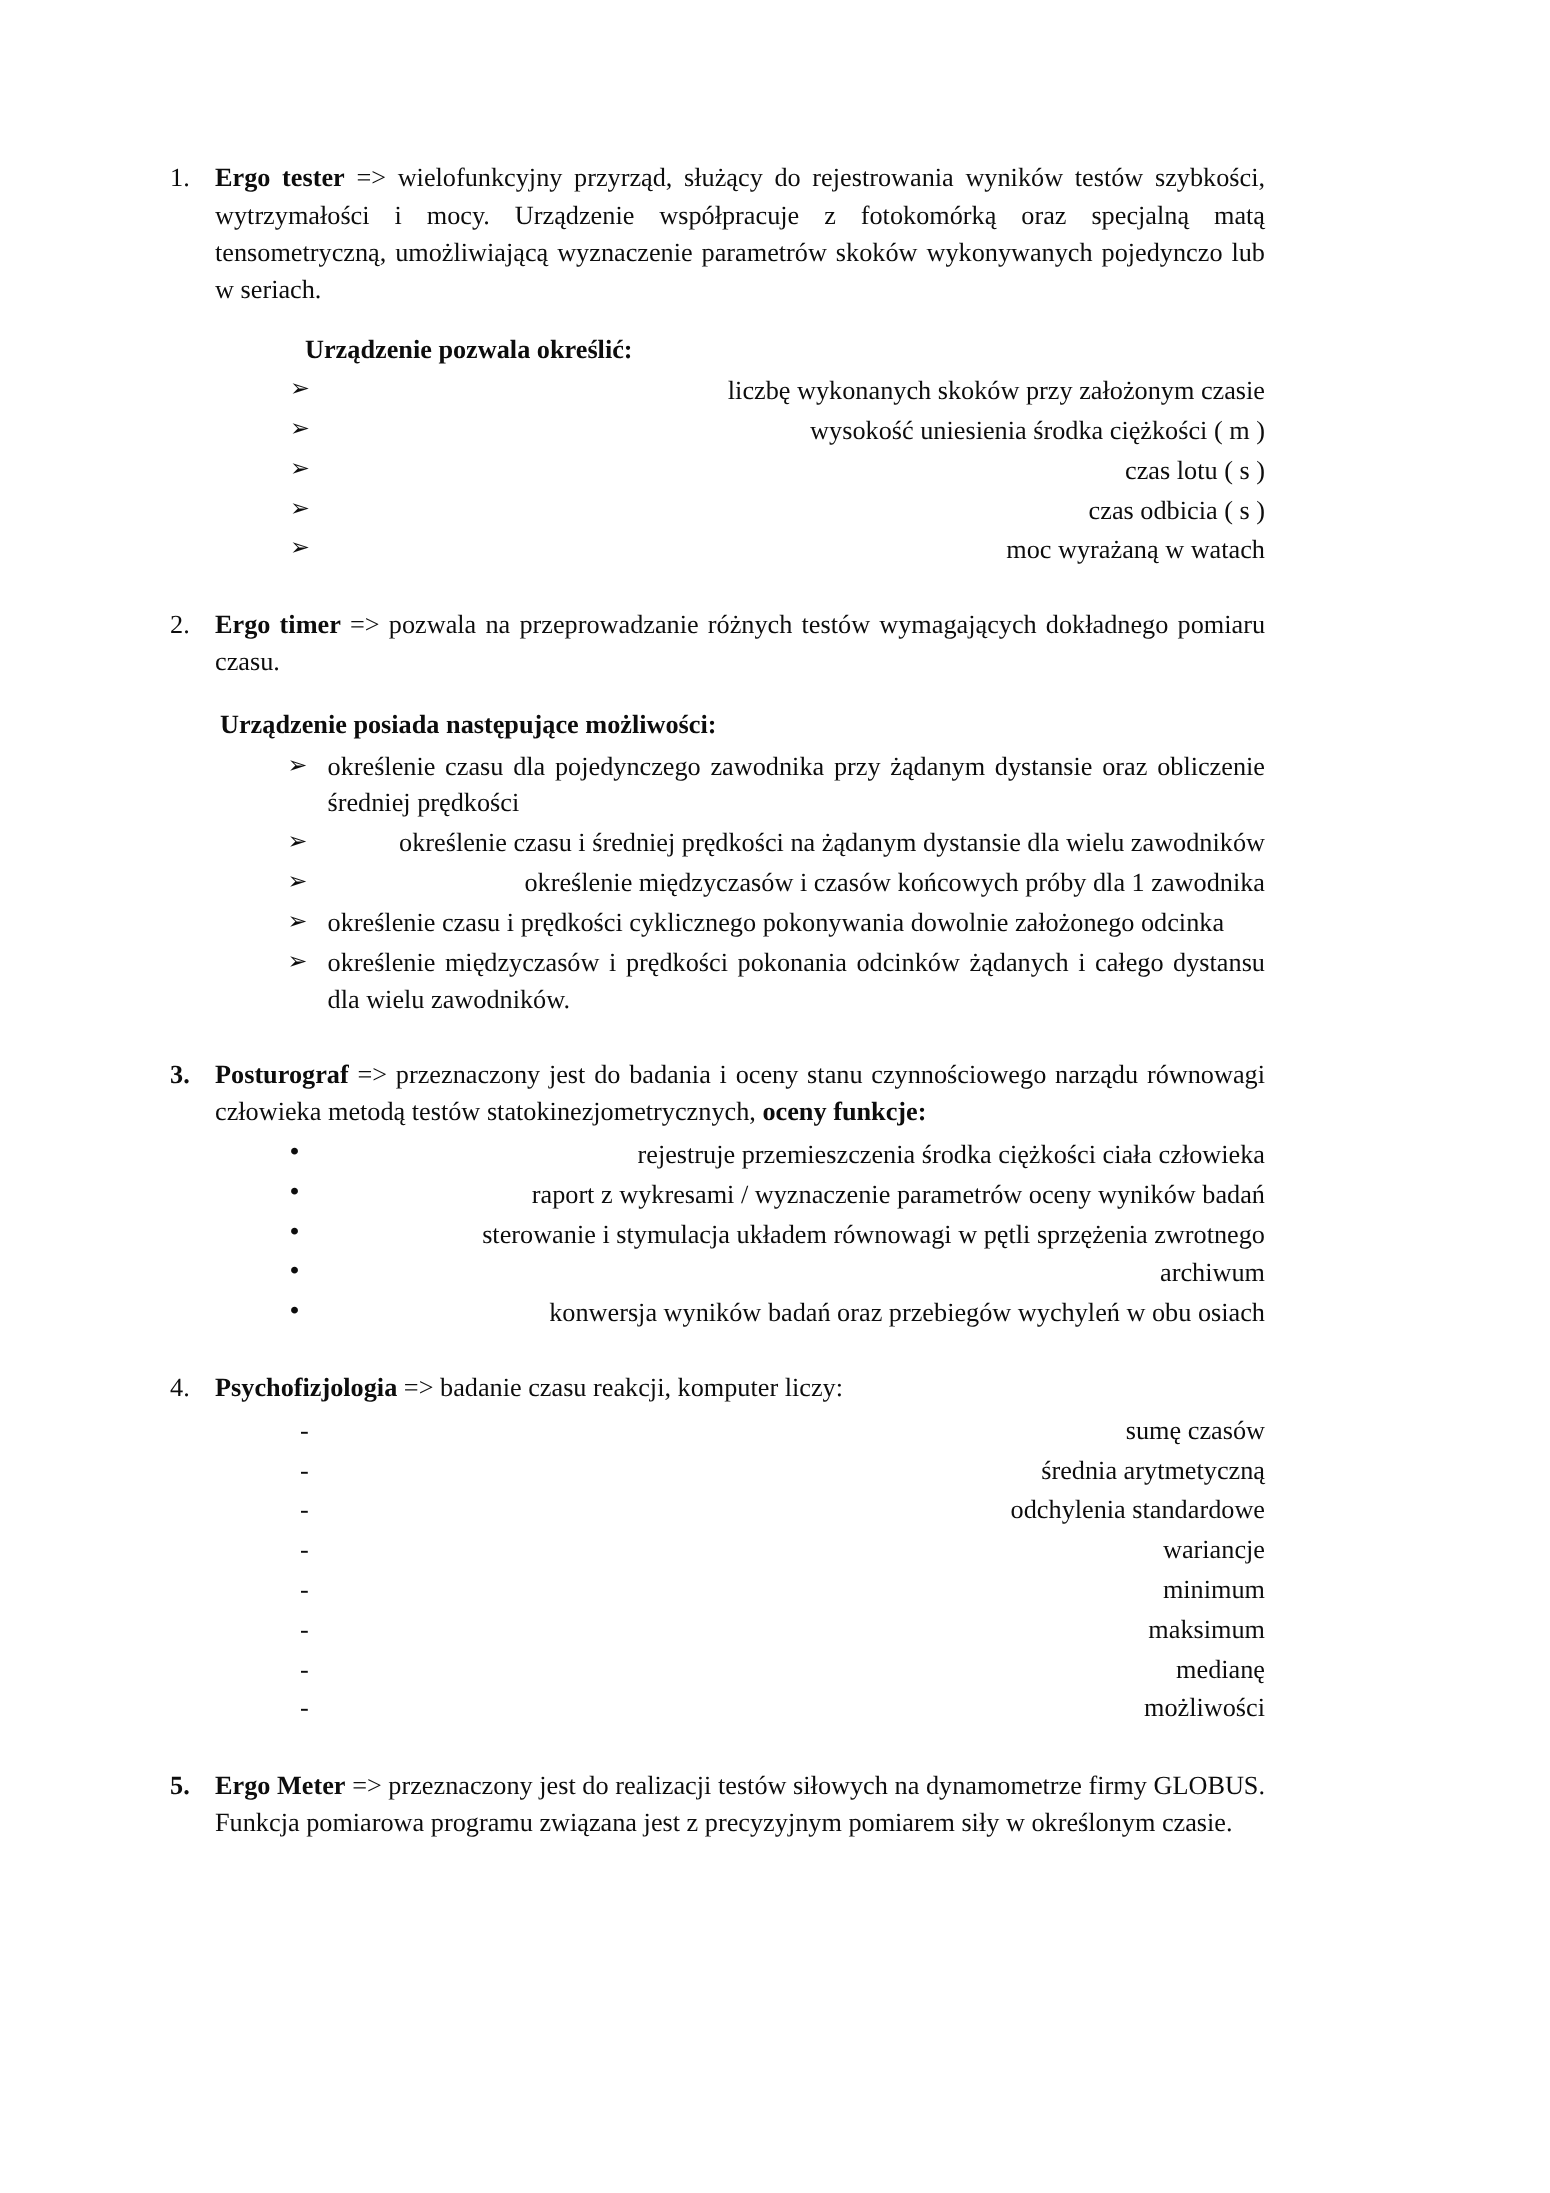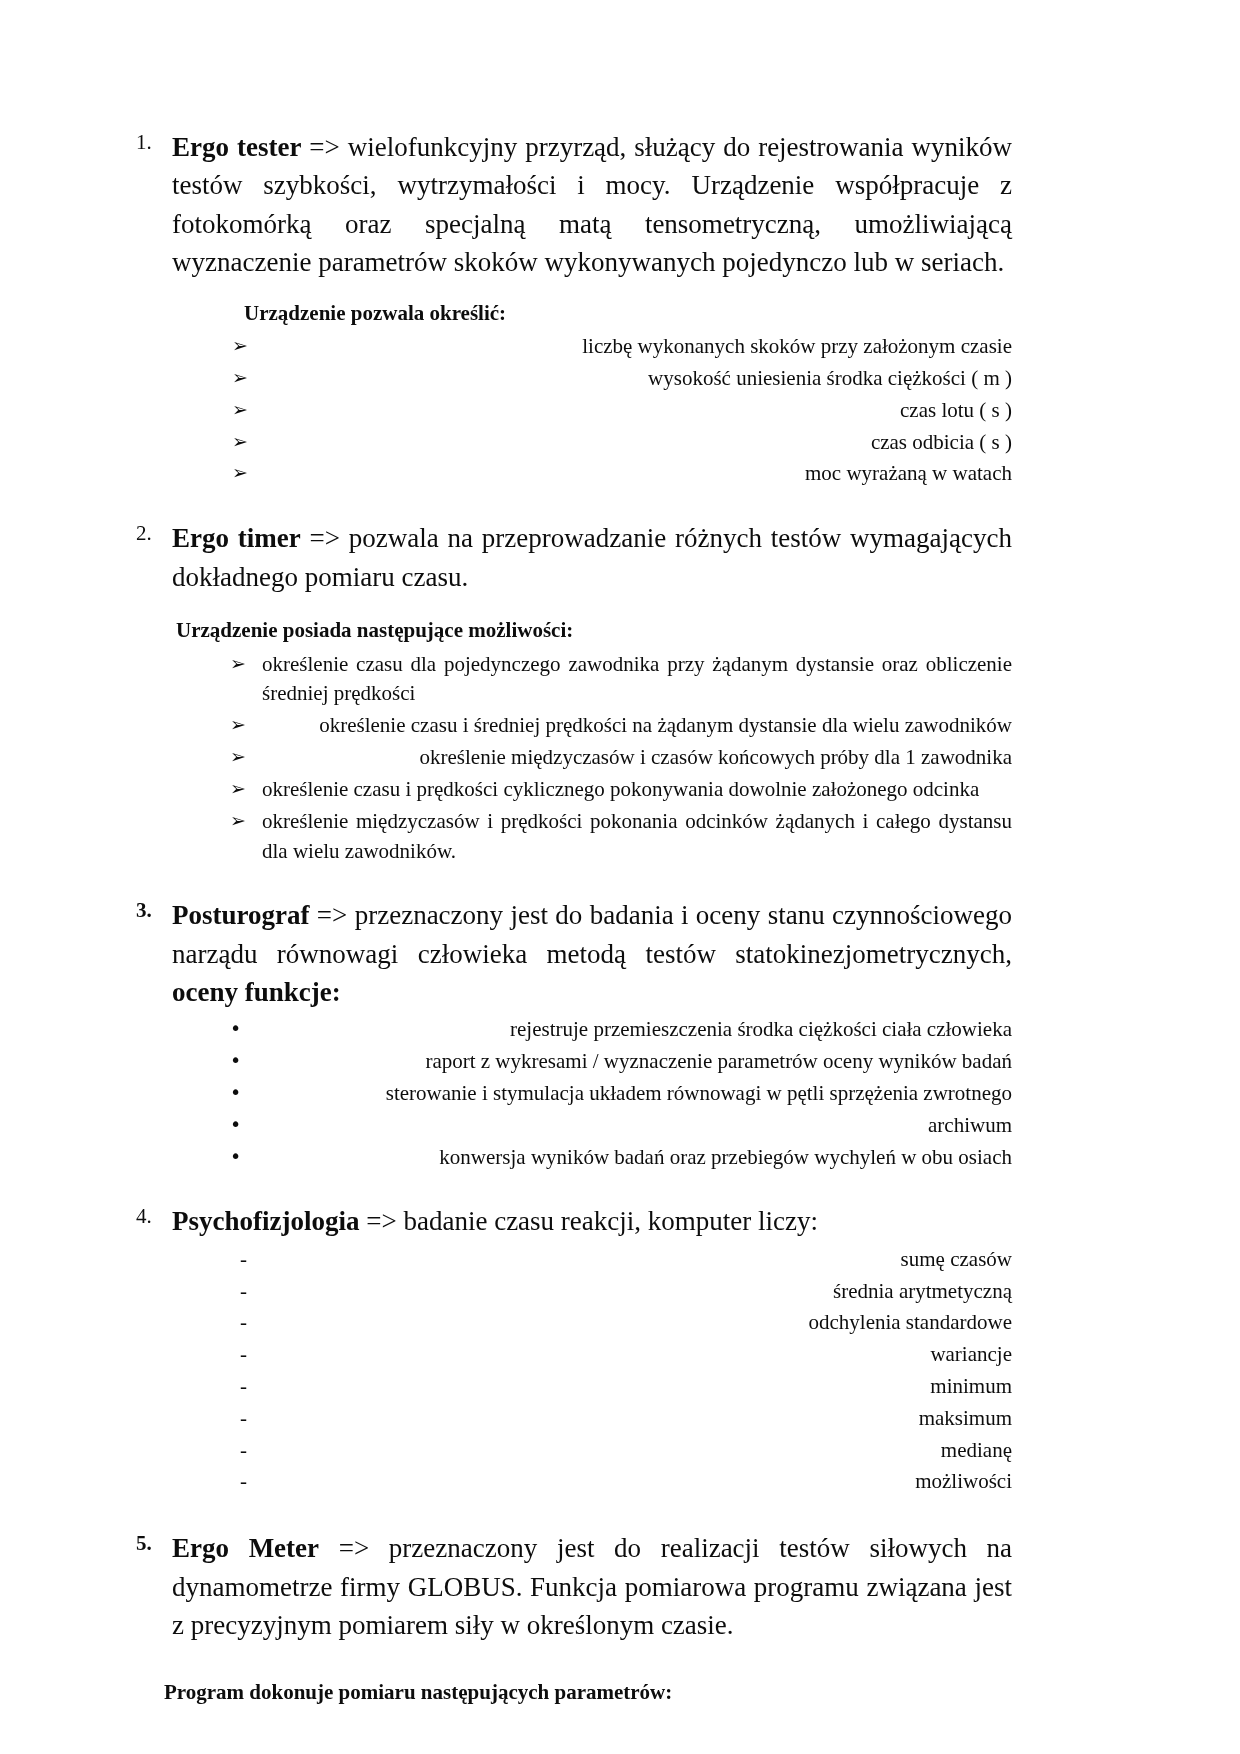--- a/index.html
+++ b/index.html
@@ -38,21 +38,21 @@
     font-size: 21px;
     line-height: 1.42;
     font-weight: normal;
     text-align: left;
     padding-left: 2px;
     box-sizing: border-box;
   }
   .num-marker.bold { font-weight: bold; }
   .num-body {
     flex: 1 1 auto;
-    font-size: 27px;
+    font-size: 21px;
     line-height: 1.42;
     text-align: justify;
     text-justify: inter-word;
   }
   .num-body b { font-weight: bold; }
 
   .sub-head {
     font-weight: bold;
     font-size: 21px;
     line-height: 1.42;
@@ -273,15 +273,14 @@
     </div>
   </div>
 
   <div class="sec5-wrap">
     <div class="num-item">
       <div class="num-marker bold">5.</div>
       <div class="num-body"><b>Ergo Meter</b>&nbsp;<span>=&gt;</span><span> przeznaczony jest do realizacji testów siłowych na dynamometrze firmy GLOBUS. Funkcja pomiarowa programu związana jest z precyzyjnym pomiarem siły w określonym czasie.</span></div>
     </div>
   </div>
 
-  <div class="closing-head">Program dokonuje pomiaru następujących parametrów:</div>
 
 </div>
 
 </body></html>

